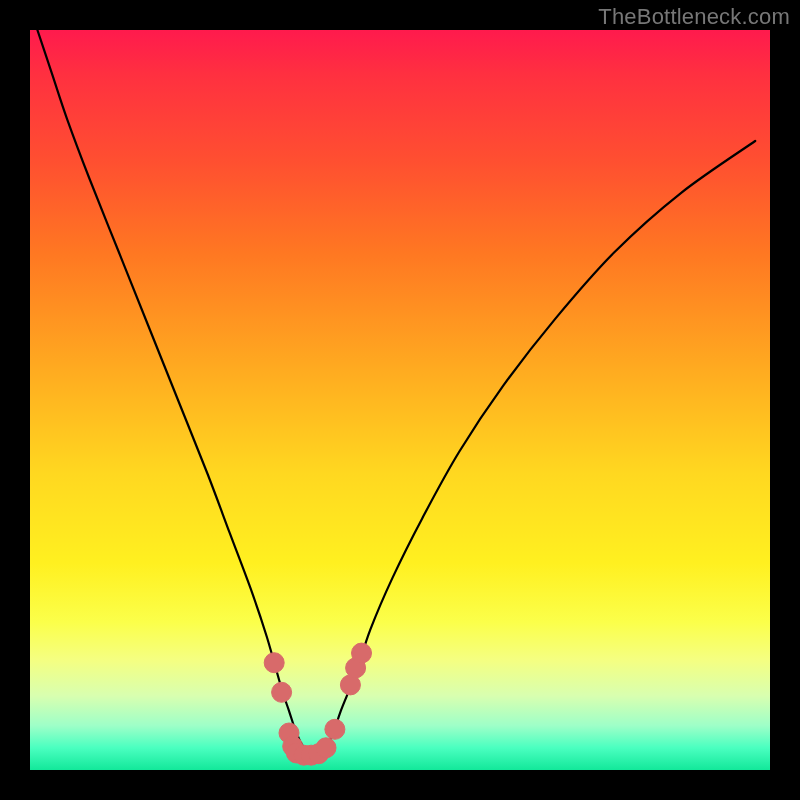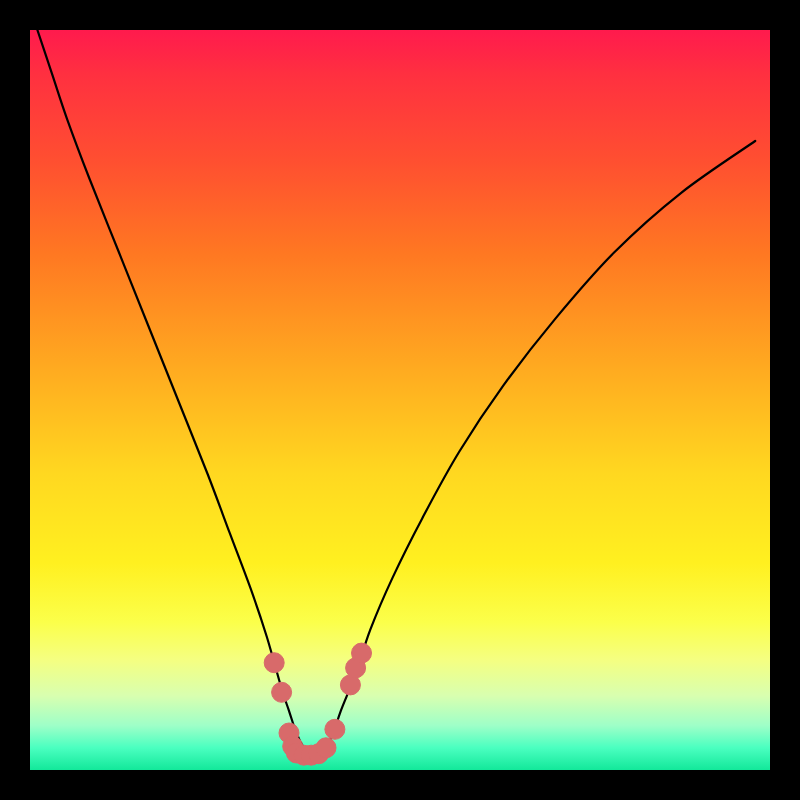--- a/index.html
+++ b/index.html
@@ -54,20 +54,21 @@
   svg {
     position: absolute;
     left: 0;
     top: 0;
   }
 </style>
 </head>
 <body>
 
 <div class="frame">
+  <div class="watermark">TheBottleneck.com</div>
   <div class="plot">
     <svg id="chart-svg" width="740" height="740" viewBox="0 0 740 740">
       <path id="curve-path" fill="none" stroke-width="2.2" stroke-linecap="round" stroke-linejoin="round" d="M 7.4 0 C 9.866666666666667 7.4000000000000155, 17.266666666666666 29.6000000000001, 22.2 44.40000000000009 C 27.133333333333333 59.20000000000008, 30.833333333333332 71.5333333333333, 37 88.79999999999995 C 43.166666666666664 106.0666666666666, 50.56666666666667 125.8, 59.2 148 C 67.83333333333334 170.20000000000002, 78.93333333333334 197.33333333333334, 88.8 222 C 98.66666666666666 246.66666666666666, 108.53333333333333 271.3333333333333, 118.4 296 C 128.26666666666668 320.6666666666667, 138.13333333333333 345.3333333333333, 148 370 C 157.86666666666667 394.6666666666667, 168.96666666666667 421.8, 177.6 444 C 186.23333333333332 466.2, 192.4 483.46666666666664, 199.8 503.2 C 207.20000000000002 522.9333333333333, 215.83333333333334 545.1333333333333, 222 562.4 C 228.16666666666666 579.6666666666666, 231.86666666666667 590.7666666666667, 236.8 606.8 C 241.73333333333335 622.8333333333333, 247.90000000000003 646.2666666666667, 251.60000000000002 658.6 C 255.3 670.9333333333334, 256.53333333333336 673.4, 259 680.8 C 261.46666666666664 688.1999999999999, 263.9333333333333 696.8333333333334, 266.4 703 C 268.8666666666667 709.1666666666666, 271.33333333333337 714.0999999999999, 273.8 717.8 C 276.26666666666665 721.5, 278.73333333333335 723.9666666666667, 281.2 725.2 C 283.66666666666663 726.4333333333334, 286.1333333333333 726.4333333333334, 288.6 725.2 C 291.0666666666667 723.9666666666667, 293.53333333333336 721.5, 296 717.8 C 298.46666666666664 714.0999999999999, 300.9333333333333 709.1666666666666, 303.4 703 C 305.8666666666667 696.8333333333334, 307.1 690.6666666666666, 310.8 680.8 C 314.5 670.9333333333333, 320.6666666666667 657.3666666666666, 325.6 643.8 C 330.53333333333336 630.2333333333333, 334.23333333333335 615.4333333333333, 340.40000000000003 599.4 C 346.5666666666667 583.3666666666667, 353.96666666666664 566.1, 362.59999999999997 547.6 C 371.2333333333333 529.1, 381.1 509.3666666666667, 392.20000000000005 488.4 C 403.30000000000007 467.4333333333333, 415.6333333333333 444, 429.2 421.8 C 442.76666666666665 399.6, 457.5666666666667 377.4, 473.6 355.2 C 489.6333333333333 333, 506.9 310.8, 525.4 288.6 C 543.9 266.40000000000003, 563.6333333333333 242.96666666666667, 584.6 222 C 605.5666666666667 201.03333333333333, 627.7666666666668 181.29999999999995, 651.2 162.79999999999995 C 674.6333333333333 144.29999999999995, 712.8666666666666 119.63333333333333, 725.1999999999999 111" stroke="#000000"></path>
       <g id="markers-group">
           <circle cx="244.20000000000002" cy="632.7" r="10" fill="#d86a6a" stroke="#d86a6a"></circle>
           <circle cx="251.60000000000002" cy="662.3" r="10" fill="#d86a6a" stroke="#d86a6a"></circle>
           <circle cx="259" cy="703" r="10" fill="#d86a6a" stroke="#d86a6a"></circle>
           <circle cx="262.7" cy="716.32" r="10" fill="#d86a6a" stroke="#d86a6a"></circle>
           <circle cx="266.4" cy="722.98" r="10" fill="#d86a6a" stroke="#d86a6a"></circle>
           <circle cx="273.8" cy="725.2" r="10" fill="#d86a6a" stroke="#d86a6a"></circle>

